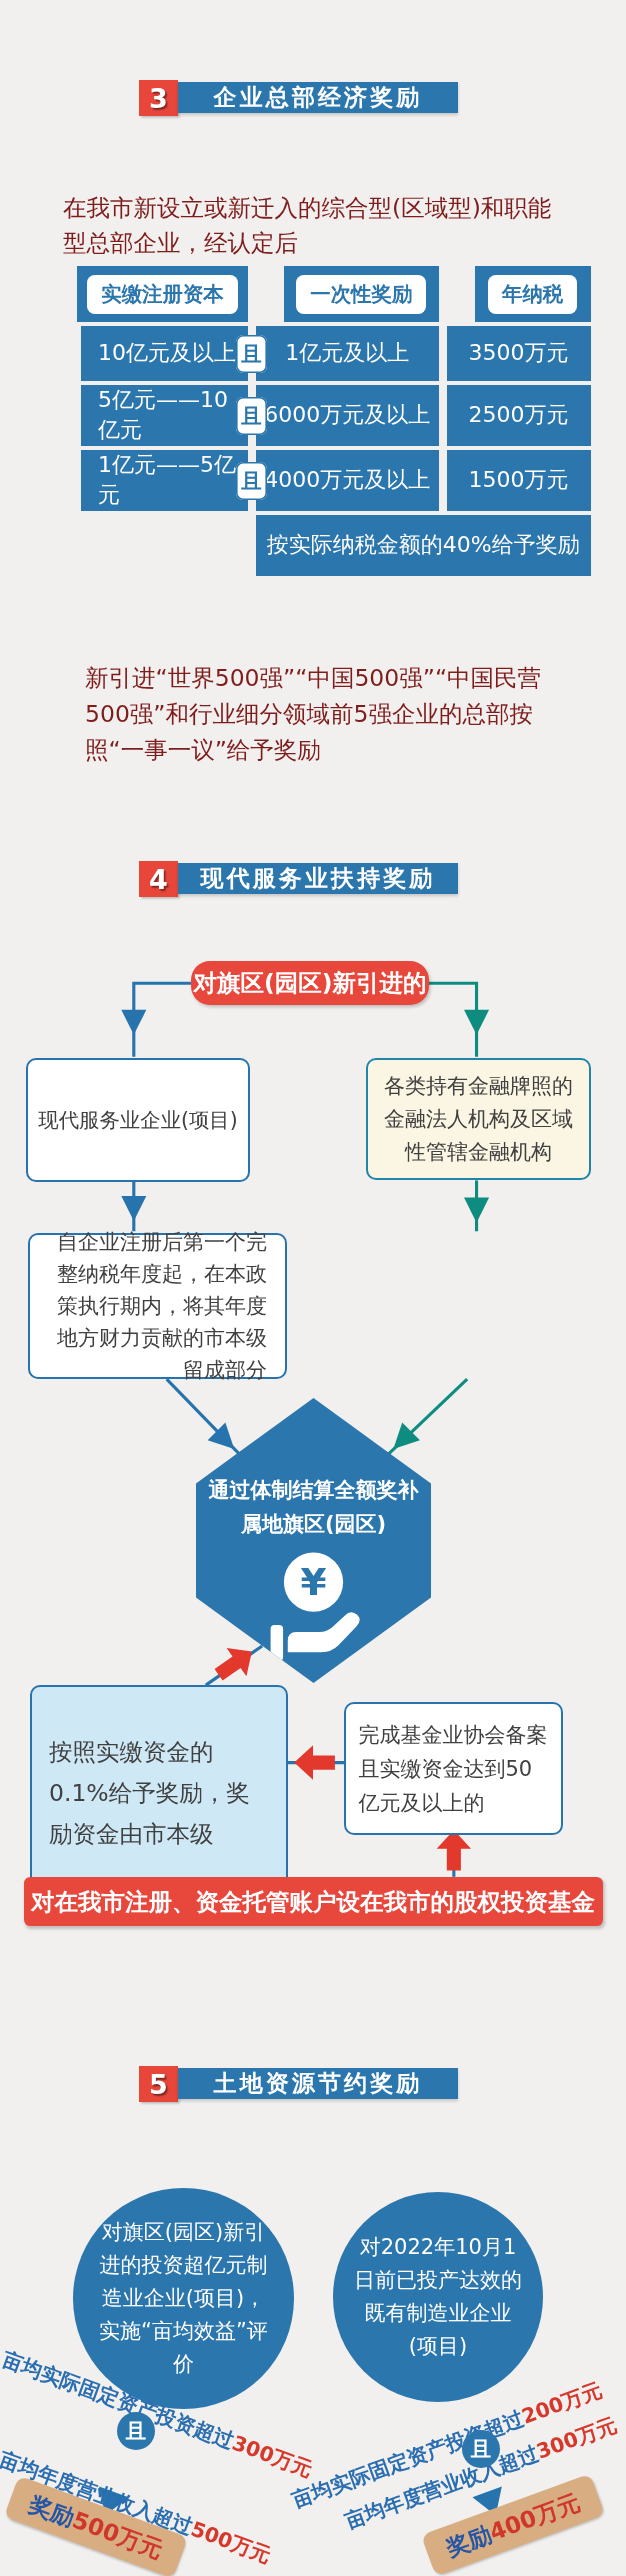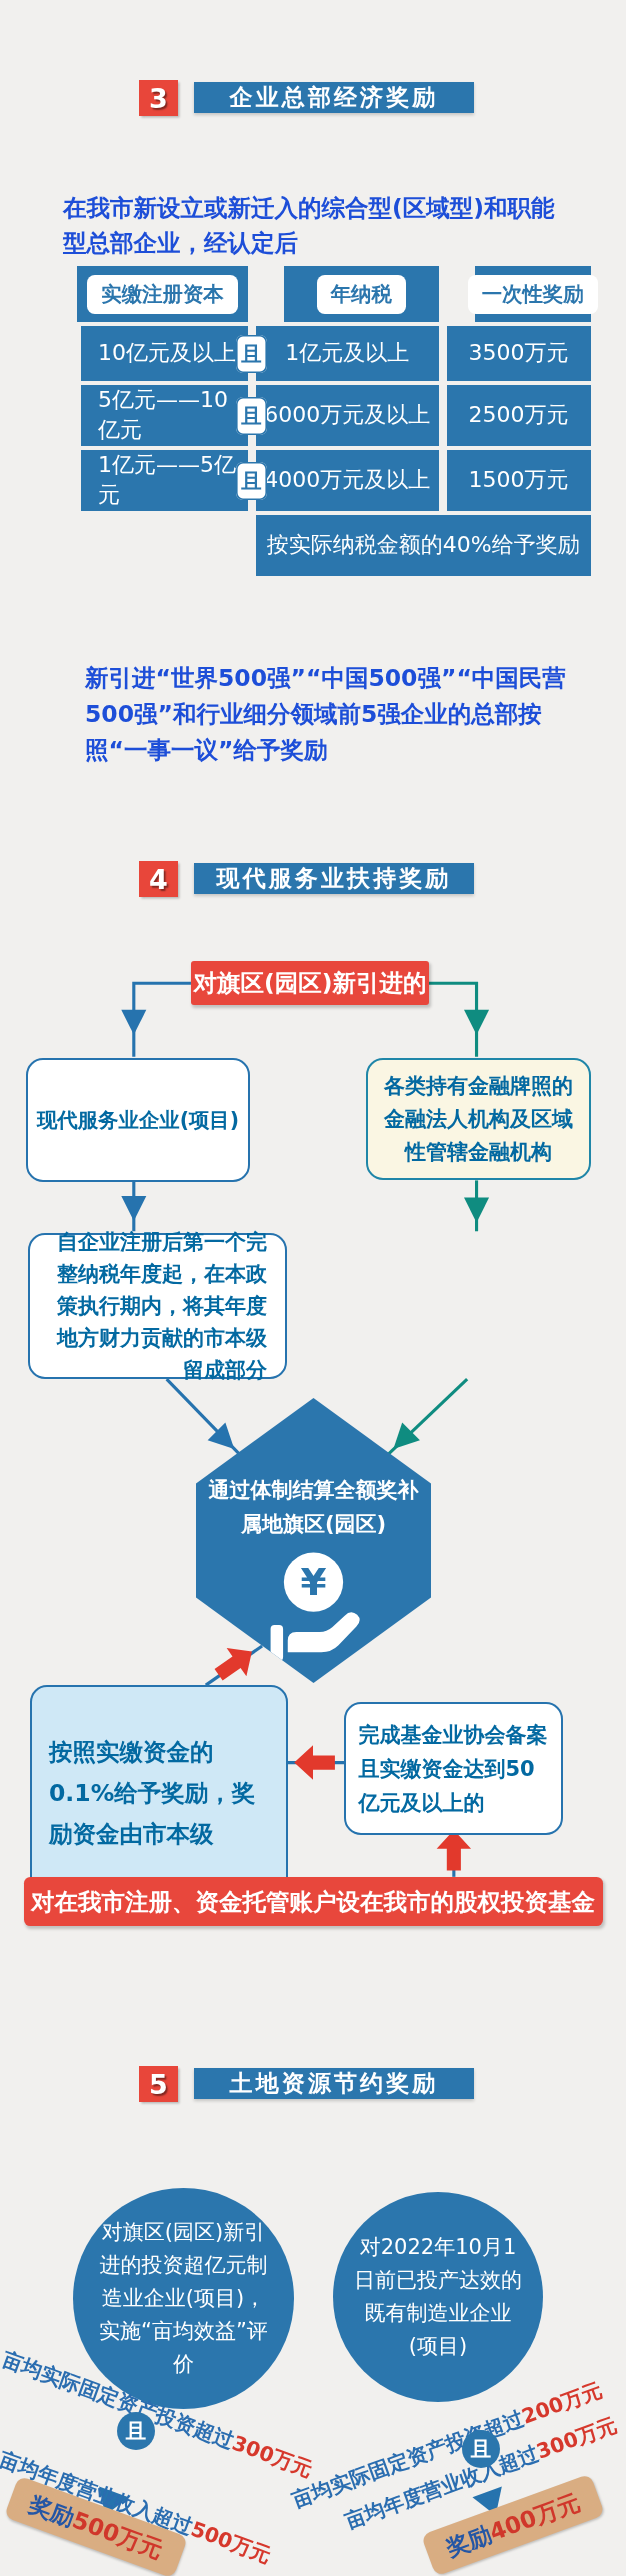--- a/index.html
+++ b/index.html
@@ -5,47 +5,47 @@
   html,body{margin:0;padding:0;background:#e7e6e4;}
   .canvas{position:relative;width:626px;height:2576px;margin:0 auto;background:#f1f0ee;
           font-family:"DejaVu Sans",sans-serif;overflow:hidden;}
   .overlay{position:absolute;left:0;top:0;z-index:1;}
 
   
   .sec-head{position:absolute;left:139px;display:flex;align-items:stretch;z-index:3;}
   .sec-num{width:39px;height:36px;background:#e8463a;color:#fff;font-size:27px;font-weight:bold;
            display:flex;align-items:center;justify-content:center;
            box-shadow:1.6px 2.3px 2.3px rgba(0,0,0,.25);text-shadow:1.6px 1.6px 1.6px rgba(0,0,0,.45);}
-  .sec-bar{width:280px;height:31px;margin-top:2.3px;margin-left:16px;background:#2b76ad;color:#fff;
+  .sec-bar{width:280px;height:31px;margin-top:2.3px;margin-left:0;background:#2b76ad;color:#fff;
            font-size:23px;font-weight:bold;letter-spacing:3.1px;display:flex;align-items:center;
            justify-content:center;box-shadow:0 2.3px 3.1px rgba(0,0,0,.18);}
 
-  .para{position:absolute;color:#1d4ed8;font-size:23.5px;line-height:35px;z-index:2;font-weight:bold;}
+  .para{position:absolute;color:#7f1d1d;font-size:23.5px;line-height:35px;z-index:2;}
 
   
   .tbl{position:absolute;left:49px;top:266px;width:542px;display:grid;
        grid-template-columns:199px 183px 144px;grid-template-rows:56px 55px 61px 61px 61px;
        gap:3.9px 7.8px;z-index:2;}
   .hcell{background:#2b76ad;display:flex;align-items:center;justify-content:center;margin-left:28px;}
   .pill{background:#fff;border-radius:7.8px;color:#2b76ad;font-weight:bold;font-size:20.4px;
         padding:5.5px 14px;white-space:nowrap;}
   .cell{background:#2b76ad;color:#fff;font-size:22px;display:flex;align-items:center;}
   .cell.lft{padding-left:17px;margin-left:32px;}
   .cell.ctr{justify-content:center;}
   .merged{grid-column:2/4;}
   .andbadge{position:absolute;width:31px;height:38px;background:#fff;border-radius:7px;
             color:#2b76ad;font-size:20.4px;font-weight:bold;display:flex;align-items:center;
             justify-content:center;left:187px;box-shadow:0 0 0 1.6px #2b76ad inset;z-index:3;}
 
   
-  .banner{position:absolute;background:#e8473c;color:#fff;font-weight:bold;border-radius:3px;
+  .banner{position:absolute;background:#e8473c;color:#fff;font-weight:bold;border-radius:19px;
           display:flex;align-items:center;justify-content:center;z-index:3;
           box-shadow:1.6px 2.3px 3.1px rgba(0,0,0,.2);}
-  .fbox{position:absolute;border-radius:17px;display:flex;align-items:center;justify-content:center;
-        text-align:center;z-index:2;color:#0369a1;font-weight:bold;}
+  .fbox{position:absolute;border-radius:10px;display:flex;align-items:center;justify-content:center;
+        text-align:center;z-index:2;color:#404040;}
   .fbox.blue{background:#fff;border:2.3px solid #2673ae;}
   .fbox.teal{background:#faf6e3;border:2.3px solid #1f86a8;}
   .fbox.fill{background:#cfe8f6;border:2.3px solid #2673ae;}
   .hex{position:absolute;left:196px;top:1398px;width:235px;height:285px;background:#2b76ad;
        clip-path:polygon(50% 0,100% 30%,100% 70%,50% 100%,0 70%,0 30%);z-index:2;
        color:#fff;text-align:center;font-weight:bold;font-size:21px;line-height:34px;
        padding-top:75px;box-sizing:border-box;}
 
   
   .big-circle{position:absolute;border-radius:50%;background:#2b76ad;color:#fff;z-index:2;
@@ -103,24 +103,24 @@
     <div class="sec-bar">企业总部经济奖励</div>
   </div>
 
   <div class="para" style="left:63px;top:191px;width:505px">在我市新设立或新迁入的综合型(区域型)和职能型总部企业，经认定后</div>
 
   <div class="tbl">
     <div class="hcell">
       <span class="pill">实缴注册资本</span>
       </div>
     <div class="hcell">
-      <span class="pill">年纳税</span>
+      <span class="pill">一次性奖励</span>
       </div>
     <div class="hcell">
-      <span class="pill">一次性奖励</span>
+      <span class="pill">年纳税</span>
       </div>
 
     <div class="cell lft">10亿元及以上</div>
     <div class="cell ctr">1亿元及以上</div>
     <div class="cell ctr">3500万元</div>
 
     <div class="cell lft">5亿元——10亿元</div>
     <div class="cell ctr">6000万元及以上</div>
     <div class="cell ctr">2500万元</div>
 

